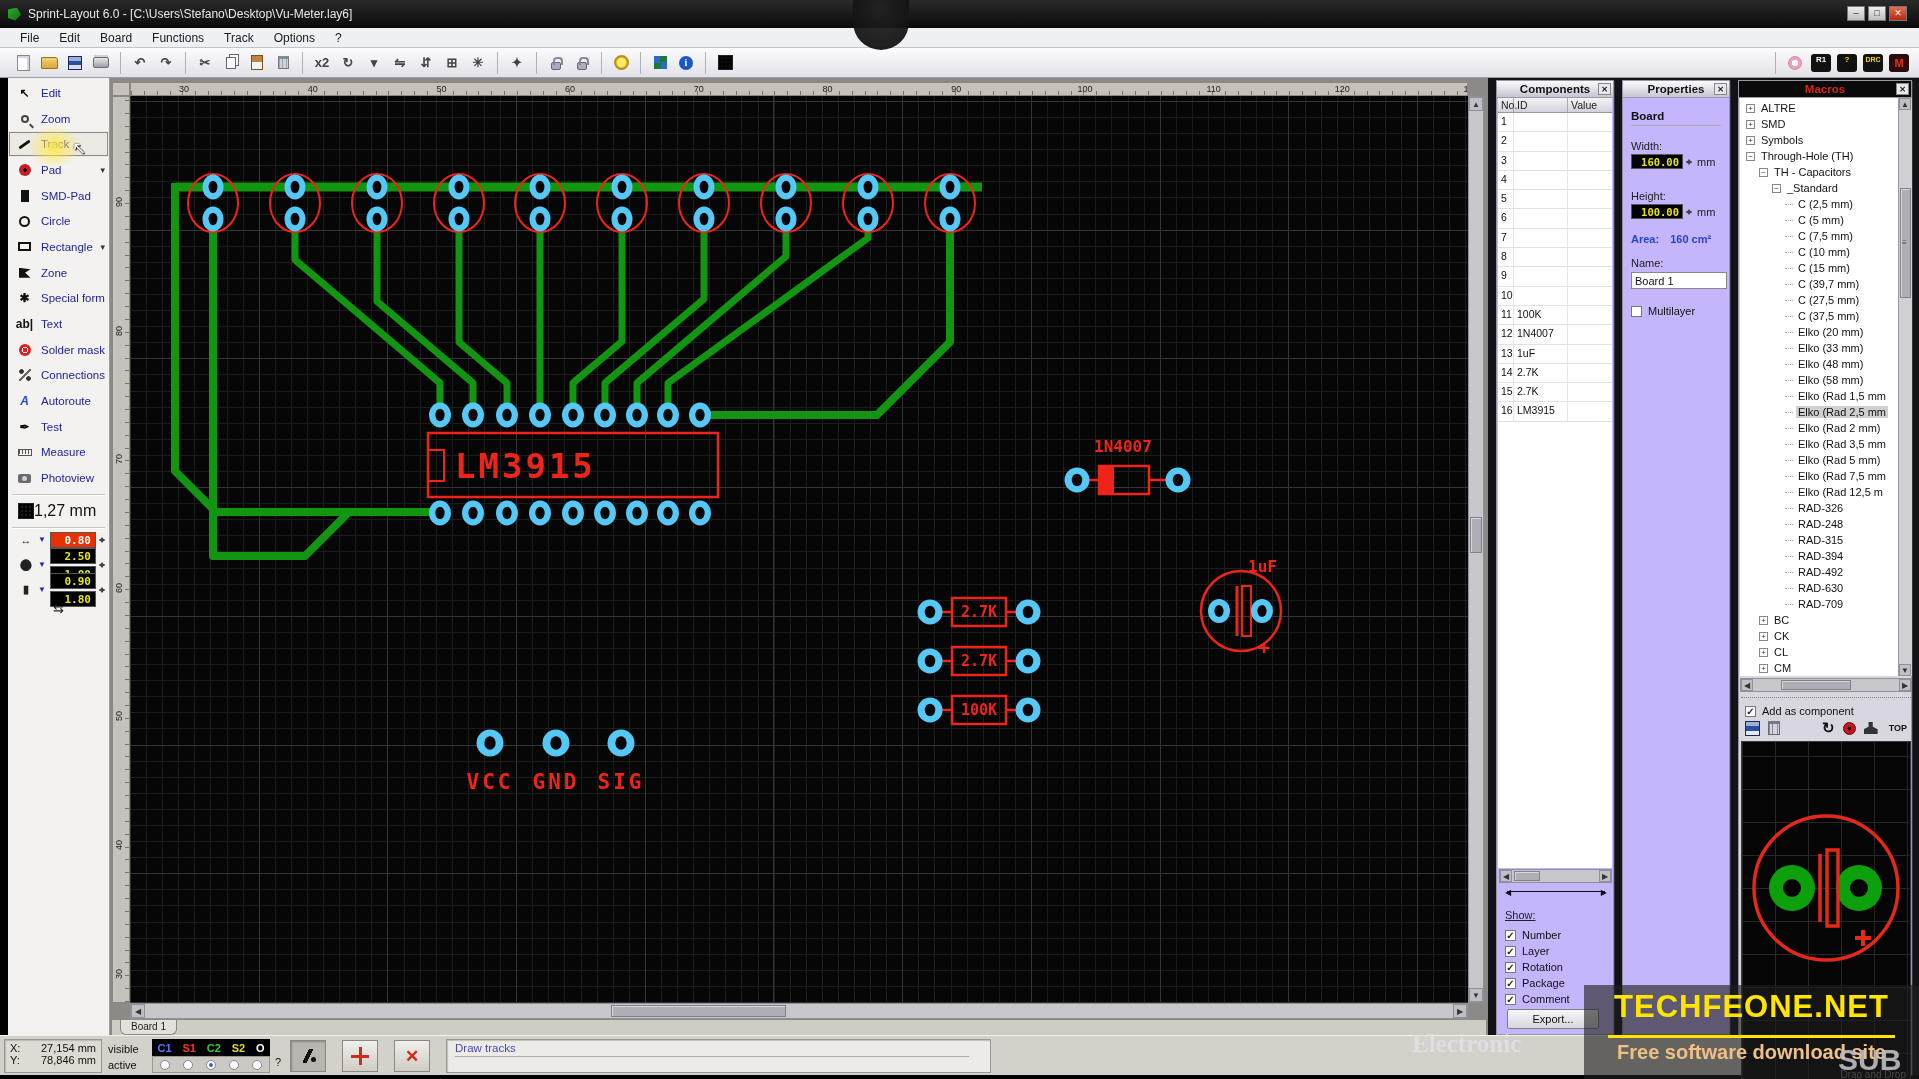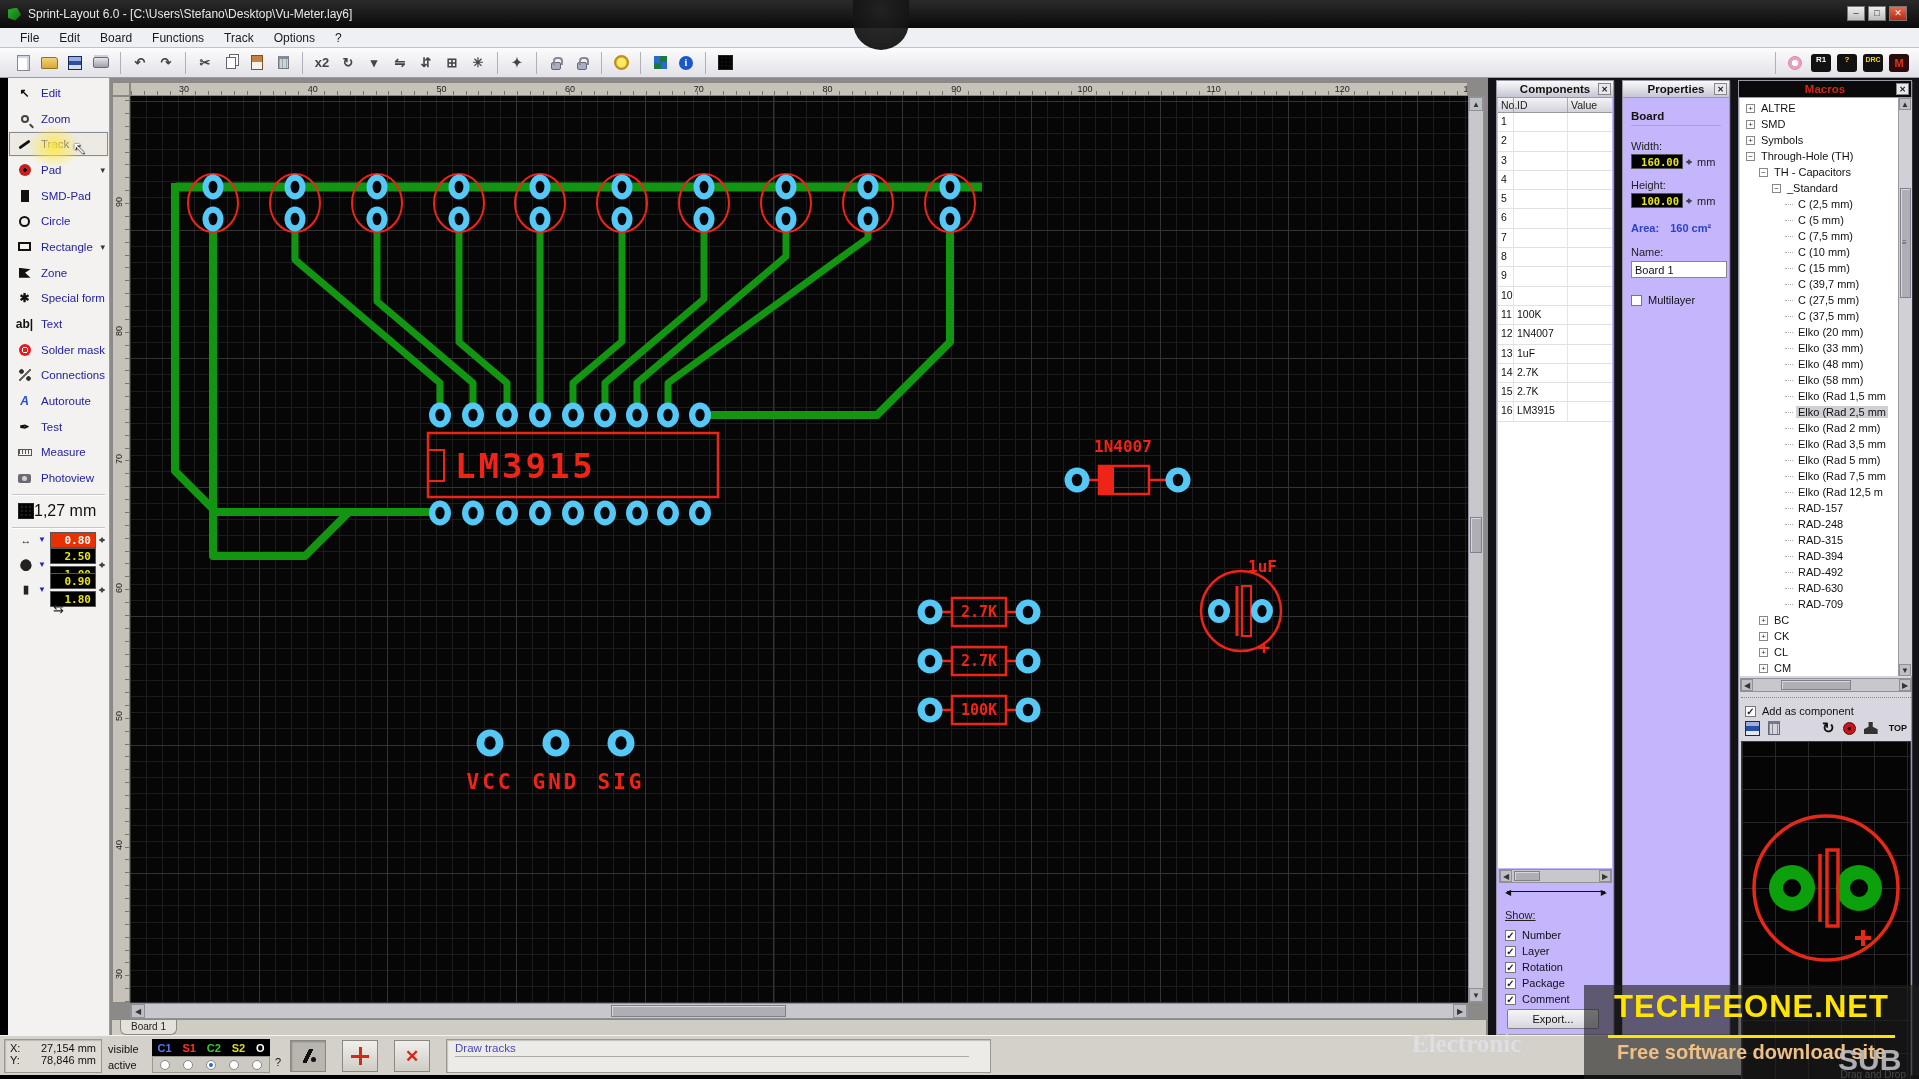--- a/index.html
+++ b/index.html
@@ -759,21 +759,21 @@
       <span class="pclose">✕</span>
     </div>
     <div style="padding:12px 8px 0 8px">
       <div class="psec" style="border-bottom:1px solid #aaa;padding-bottom:3px">Board</div>
       <div class="plabel" style="margin-top:14px">Width:</div>
       <div style="margin-top:2px;display:flex;align-items:center">
         <span class="blackfield">160.00</span>
         <span class="spin"></span>
         <span class="punit">mm</span>
       </div>
-      <div class="plabel" style="margin-top:10px">Height:</div>
+      <div class="plabel" style="margin-top:21px">Height:</div>
       <div style="margin-top:2px;display:flex;align-items:center">
         <span class="blackfield">100.00</span>
         <span class="spin"></span>
         <span class="punit">mm</span>
       </div>
       <div class="parea" style="margin-top:14px">
         <span>Area:</span>
         <span style="margin-left:8px">160 cm²</span>
       </div>
       <div class="plabel" style="margin-top:12px">Name:</div>
@@ -887,21 +887,21 @@
           <div class="titem" style="padding-left:41px">
             <span style="width:8px;flex:none;border-top:1px dotted #aaa;margin-right:3px"></span>
             <span class="tlab">Elko (Rad 7,5 mm</span>
           </div>
           <div class="titem" style="padding-left:41px">
             <span style="width:8px;flex:none;border-top:1px dotted #aaa;margin-right:3px"></span>
             <span class="tlab">Elko (Rad 12,5 m</span>
           </div>
           <div class="titem" style="padding-left:41px">
             <span style="width:8px;flex:none;border-top:1px dotted #aaa;margin-right:3px"></span>
-            <span class="tlab">RAD-157</span>
+            <span class="tlab">RAD-326</span>
           </div>
           <div class="titem" style="padding-left:41px">
             <span style="width:8px;flex:none;border-top:1px dotted #aaa;margin-right:3px"></span>
             <span class="tlab">RAD-248</span>
           </div>
           <div class="titem" style="padding-left:41px">
             <span style="width:8px;flex:none;border-top:1px dotted #aaa;margin-right:3px"></span>
             <span class="tlab">RAD-315</span>
           </div>
           <div class="titem" style="padding-left:41px">

